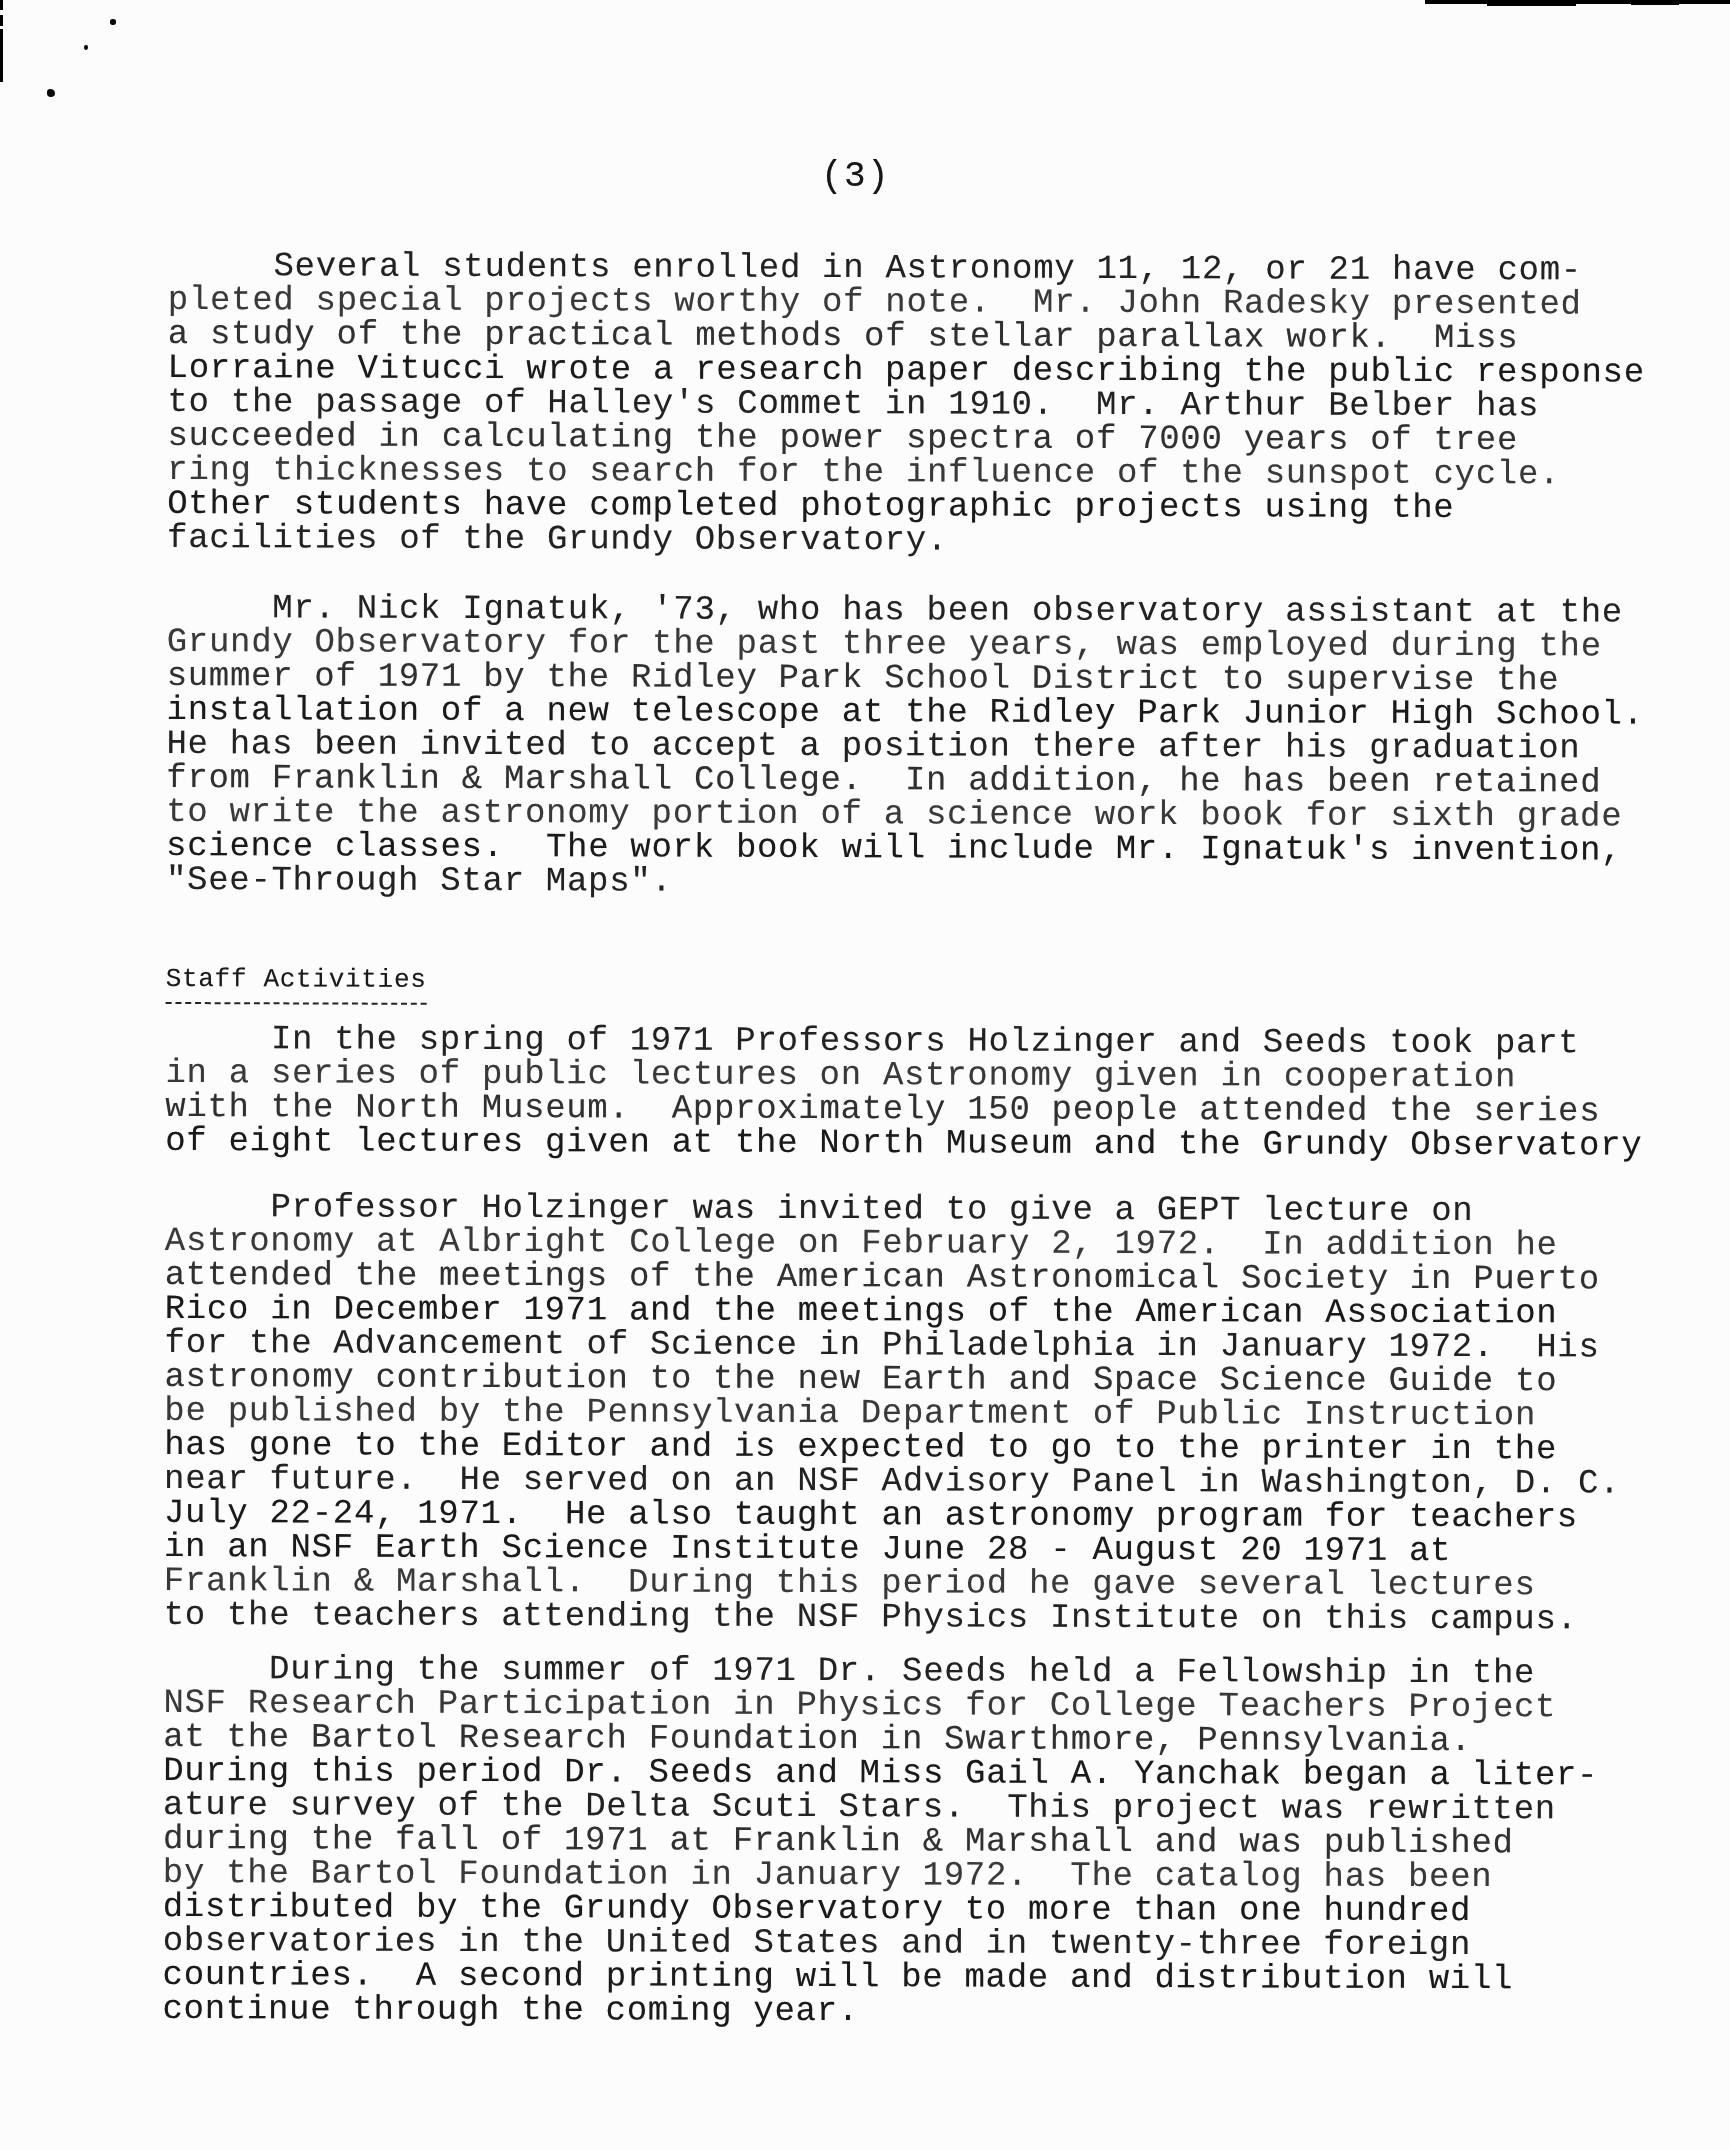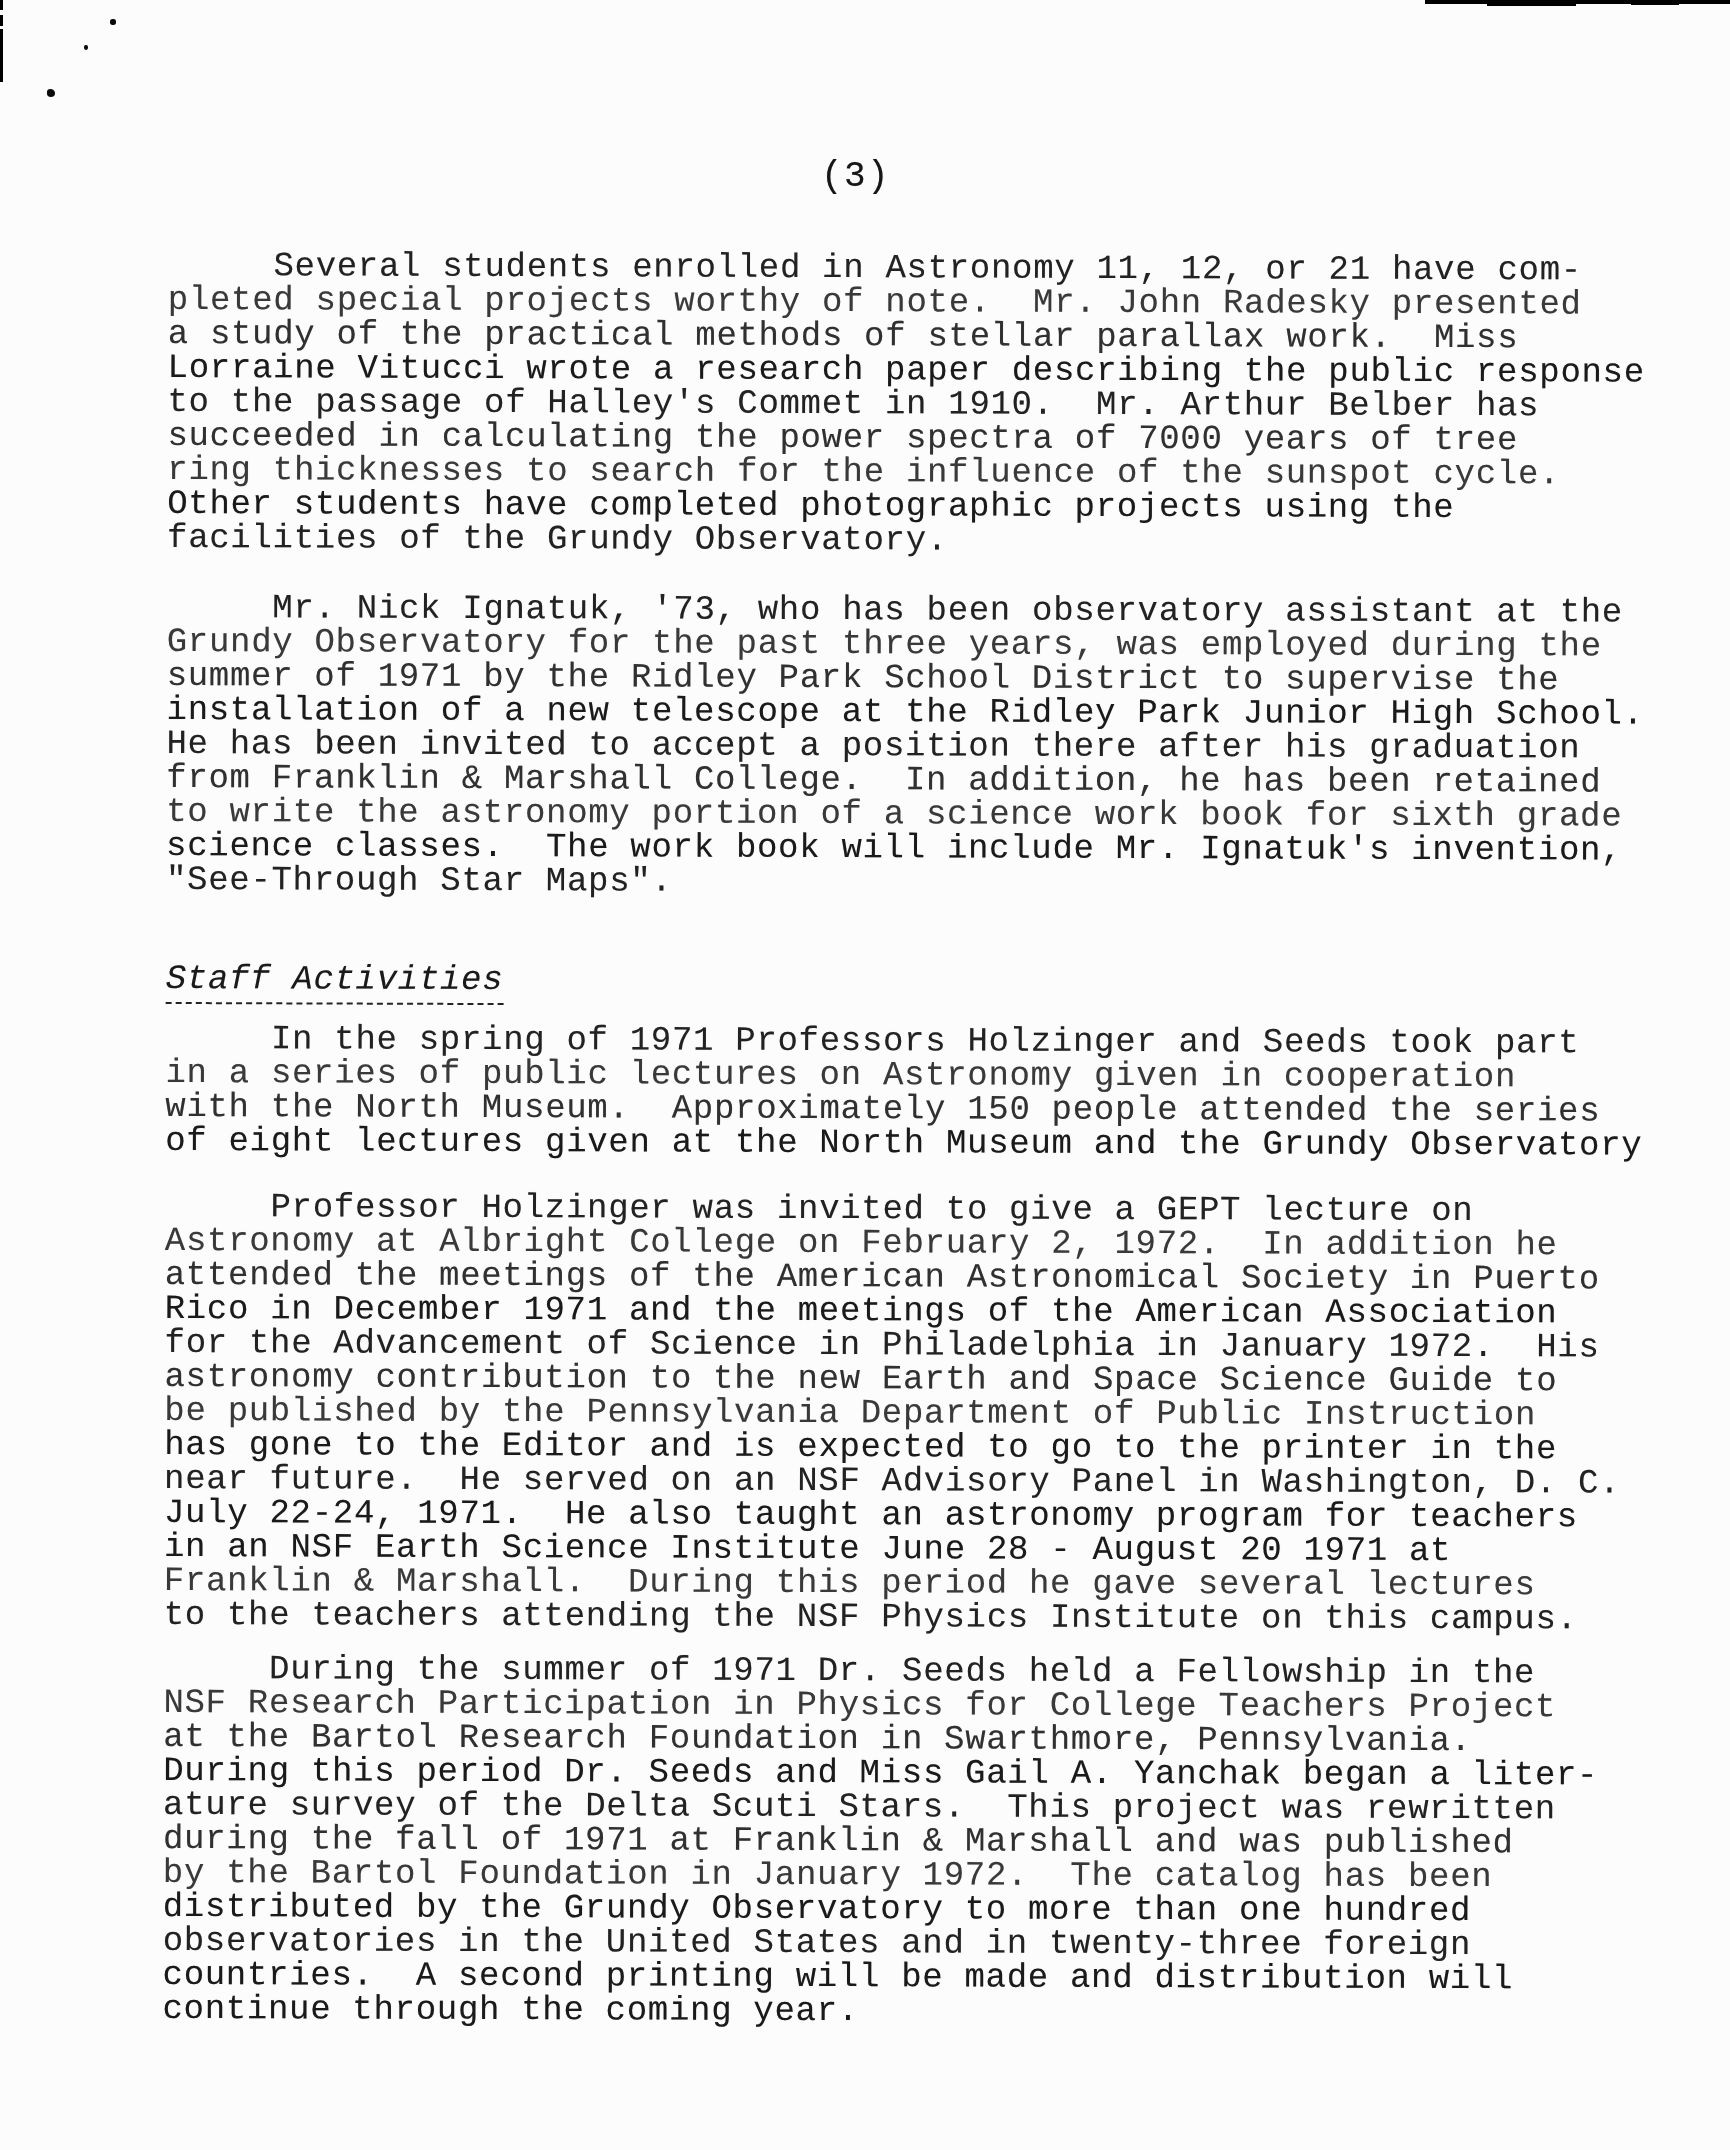--- a/index.html
+++ b/index.html
@@ -78,27 +78,26 @@
   }
   
   .para .line:nth-child(3n)   { opacity: 0.90; }
   .para .line:nth-child(4n+1) { opacity: 0.96; }
   .para .line:nth-child(5n+2) { opacity: 0.86; }
 
   .para-2 { margin-top: 36px; }
   .heading-block { margin-top: 65px; height: 41px; }
   .heading-block .heading-text {
     display: inline-block;
-    font-size: 34px;
+    font-size: 26px;
     line-height: 34px;
     letter-spacing: 0.7px;
     white-space: pre;
     border-bottom: 2.7px dashed #242424;
     padding-bottom: 5.5px;
-    font-style: italic;
   }
   .para-3 { margin-top: 19px; }
   .para-4 { margin-top: 32px; }
   .para-5 { margin-top: 20px; }
 </style>
 </head>
 <body>
 
 <div class="sheet">
 

